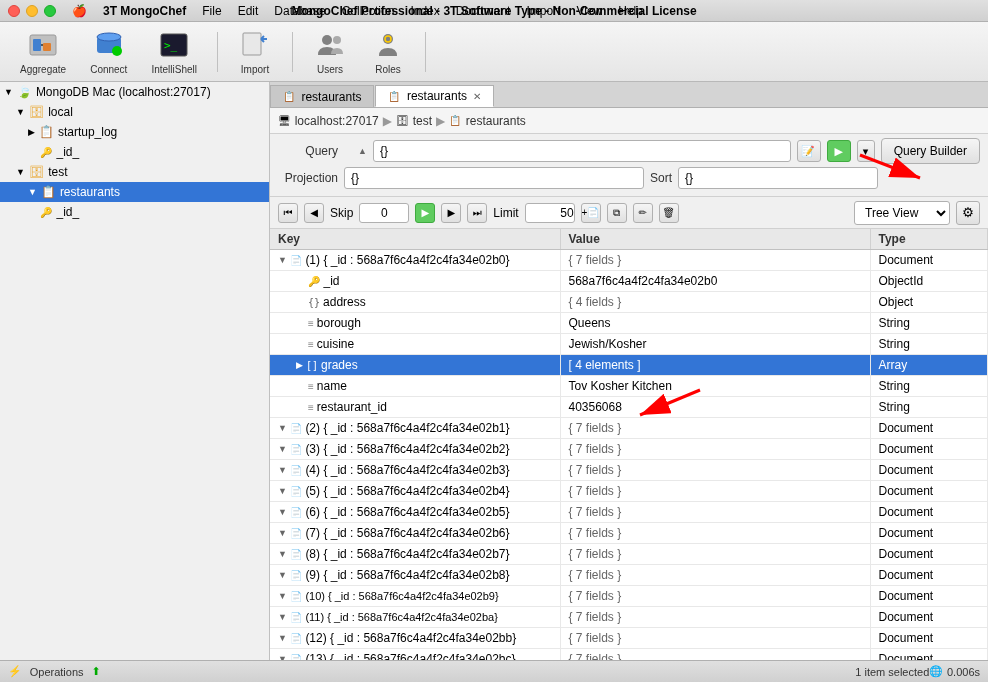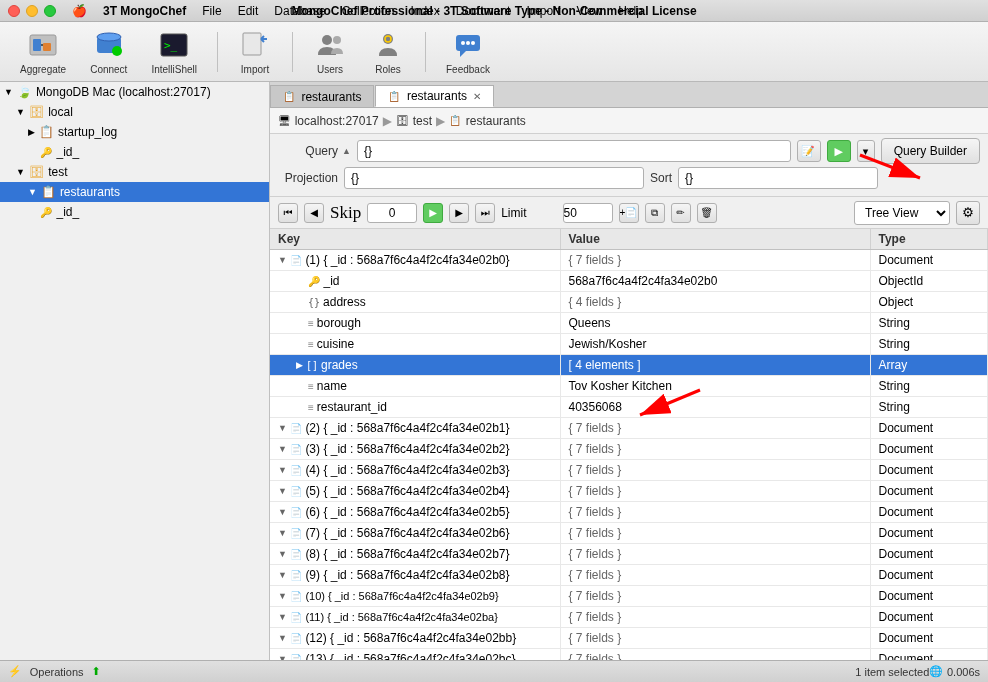--- a/index.html
+++ b/index.html
@@ -55,21 +55,21 @@
     .query-label { font-size: 12px; color: #333; min-width: 60px; text-align: right; }
     .query-input { flex: 1; height: 22px; border: 1px solid #b0b0b0; border-radius: 3px; padding: 2px 6px; font-size: 12px; background: white; }
     .query-btn { height: 22px; padding: 0 8px; font-size: 11px; background: linear-gradient(to bottom, #f5f5f5, #e0e0e0); border: 1px solid #b0b0b0; border-radius: 3px; cursor: pointer; }
     .query-builder-btn { height: 26px; padding: 0 12px; font-size: 12px; background: linear-gradient(to bottom, #f5f5f5, #e0e0e0); border: 1px solid #b0b0b0; border-radius: 4px; cursor: pointer; font-weight: 500; }
     .sort-label { font-size: 12px; color: #333; }
 
     
     .results-toolbar { display: flex; align-items: center; gap: 6px; padding: 4px 8px; background: #f0f0f0; border-bottom: 1px solid #d0d0d0; height: 32px; }
     .nav-btn { width: 20px; height: 20px; display: flex; align-items: center; justify-content: center; background: linear-gradient(to bottom, #f5f5f5, #e0e0e0); border: 1px solid #b0b0b0; border-radius: 3px; cursor: pointer; font-size: 10px; }
     .skip-input { width: 50px; height: 20px; border: 1px solid #b0b0b0; border-radius: 3px; text-align: center; font-size: 12px; }
-    .limit-input { width: 50px; height: 20px; border: 1px solid #b0b0b0; border-radius: 3px; text-align: left; font-size: 12px; margin-left: 30px; }
+    .limit-input { width: 50px; height: 20px; border: 1px solid #b0b0b0; border-radius: 3px; text-align: right; font-size: 12px; }
     .results-spacer { flex: 1; }
     .view-select { height: 24px; padding: 0 6px; font-size: 12px; border: 1px solid #b0b0b0; border-radius: 3px; background: white; }
     .settings-btn { width: 24px; height: 24px; display: flex; align-items: center; justify-content: center; background: linear-gradient(to bottom, #f5f5f5, #e0e0e0); border: 1px solid #b0b0b0; border-radius: 3px; cursor: pointer; }
 
     
     .table-container { flex: 1; overflow-y: auto; }
     table { width: 100%; border-collapse: collapse; }
     .col-key { width: 290px; }
     .col-value { width: 310px; }
     .col-type { width: auto; }
@@ -167,32 +167,20 @@
     <div class="toolbar-icon">
       <svg width="32" height="32" viewBox="0 0 32 32">
         <circle cx="16" cy="10" r="5" fill="#808080"></circle>
         <path d="M7 27 Q7 19 16 19 Q25 19 25 27" fill="#808080"></path>
         <circle cx="16" cy="10" r="3" fill="none" stroke="#ffcc00" stroke-width="1.5"></circle>
       </svg>
     </div>
     <span class="toolbar-label">Roles</span>
   </div>
   <div class="toolbar-separator"></div>
-  <div class="toolbar-btn">
-    <div class="toolbar-icon">
-      <svg width="32" height="32" viewBox="0 0 32 32">
-        <rect x="4" y="6" width="24" height="16" rx="3" fill="#4080d0"></rect>
-        <polygon points="8,22 8,28 14,22" fill="#4080d0"></polygon>
-        <circle cx="11" cy="14" r="2" fill="white"></circle>
-        <circle cx="16" cy="14" r="2" fill="white"></circle>
-        <circle cx="21" cy="14" r="2" fill="white"></circle>
-      </svg>
-    </div>
-    <span class="toolbar-label">Feedback</span>
-  </div>
 </div>
 
 <div class="main-layout">
 
   <div class="sidebar">
     <div class="sidebar-item sidebar-indent-0">
       <span style="font-size:9px;">▼</span>
       <span style="color:#00aa00; font-size:12px;">🍃</span>
       <span class="sidebar-text">MongoDB Mac (localhost:27017)</span>
     </div>
@@ -246,42 +234,42 @@
       <span class="breadcrumb-sep">▶</span>
       <span style="font-size:10px;">🗄</span>
       <span class="breadcrumb-item">test</span>
       <span class="breadcrumb-sep">▶</span>
       <span style="font-size:10px;">📋</span>
       <span class="breadcrumb-item">restaurants</span>
     </div>
 
     <div class="query-area">
       <div class="query-row">
-        <div style="display:flex; align-items:center; gap:4px;">
+        <div style="display:flex; align-items:center; gap:20px;">
           <span class="query-label">Query</span>
           <span style="font-size:9px; color:#666;">▲</span>
         </div>
         <input class="query-input" type="text" value="{}" style="">
         <button class="query-btn" style="width:24px; padding:0;">📝</button>
         <button class="query-btn" style="background:#60cc60; border-color:#40aa40; width:24px; padding:0; color:white;">▶</button>
         <button class="query-btn" style="width:18px; padding:0;">▾</button>
         <button class="query-builder-btn">Query Builder</button>
       </div>
       <div class="query-row">
         <span class="query-label">Projection</span>
         <input class="query-input" type="text" value="{}" style="max-width: 300px;">
         <span class="sort-label">Sort</span>
         <input class="query-input" type="text" value="{}" style="max-width: 200px;">
       </div>
     </div>
 
     <div class="results-toolbar">
       <button class="nav-btn">⏮</button>
       <button class="nav-btn">◀</button>
-      <span style="font-size:17px;font-family:Liberation Serif, serif;">Skip</span>
+      <span style="font-size:12px;">Skip</span>
       <input class="skip-input" type="text" value="0" style="">
       <button class="nav-btn" style="background:#60cc60; color:white; border-color:#40aa40;">▶</button>
       <button class="nav-btn">▶</button>
       <button class="nav-btn">⏭</button>
       <span style="font-size:12px;">Limit</span>
       <input class="limit-input" type="text" value="50" style="">
       <button class="nav-btn">+📄</button>
       <button class="nav-btn">⧉</button>
       <button class="nav-btn">✏</button>
       <button class="nav-btn">🗑</button>

